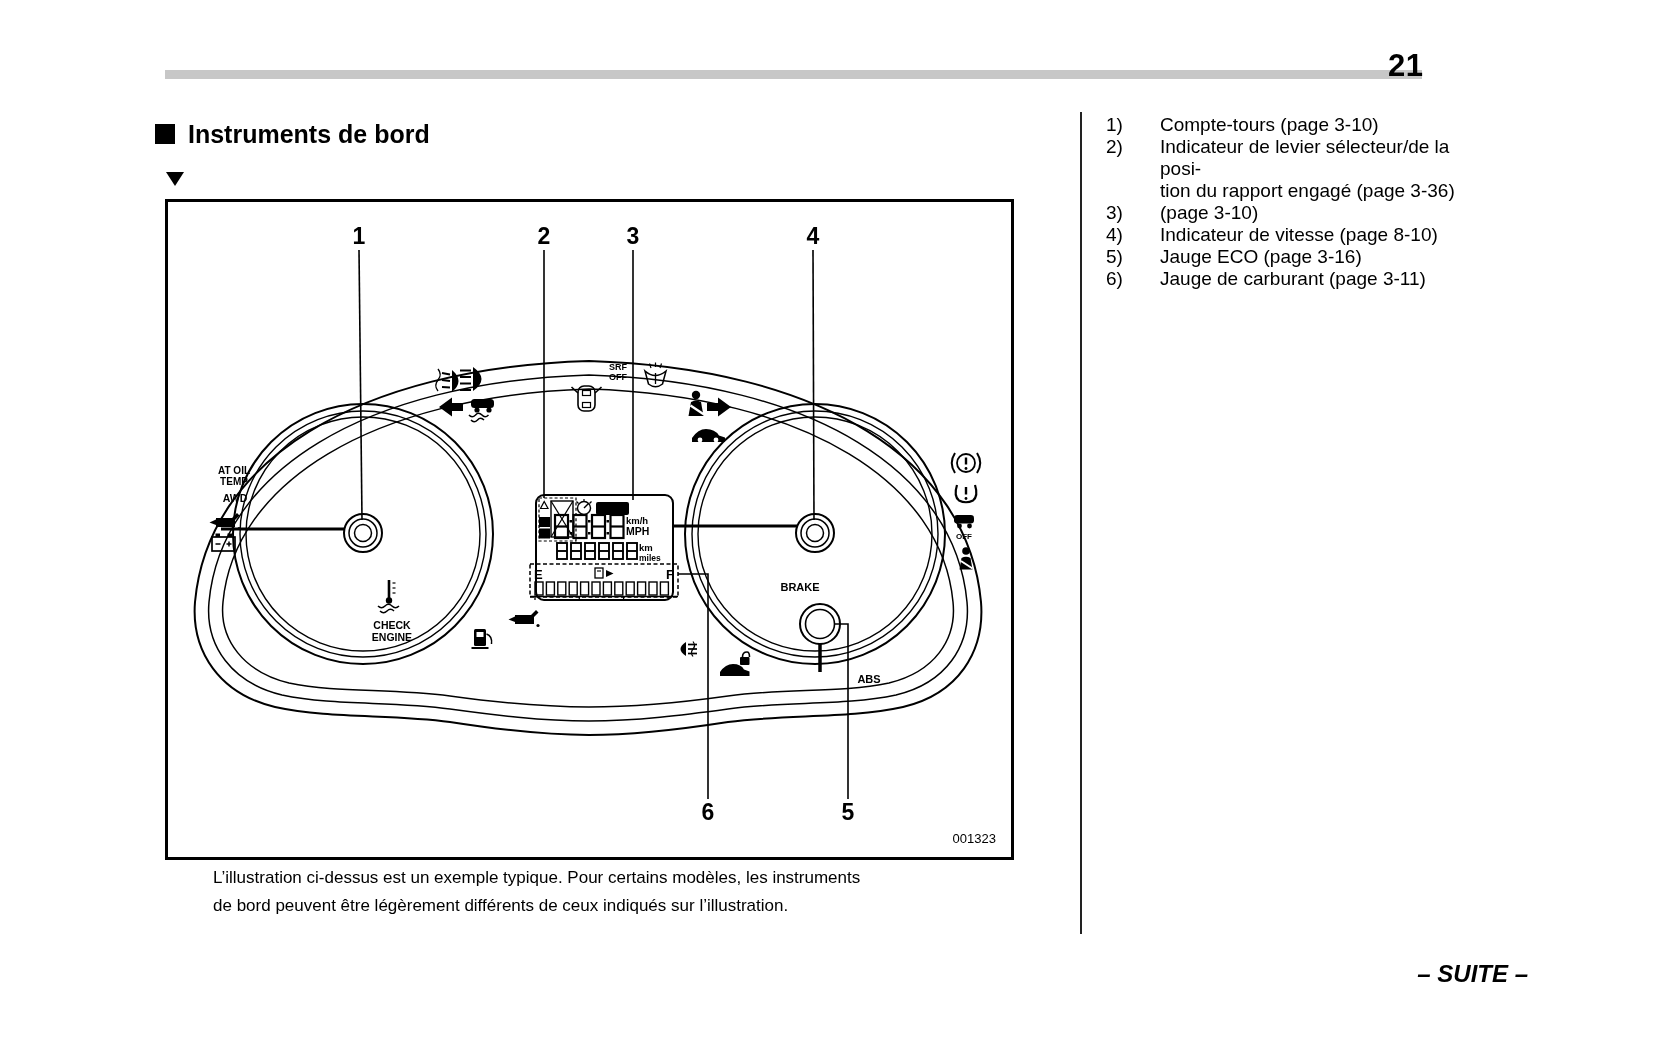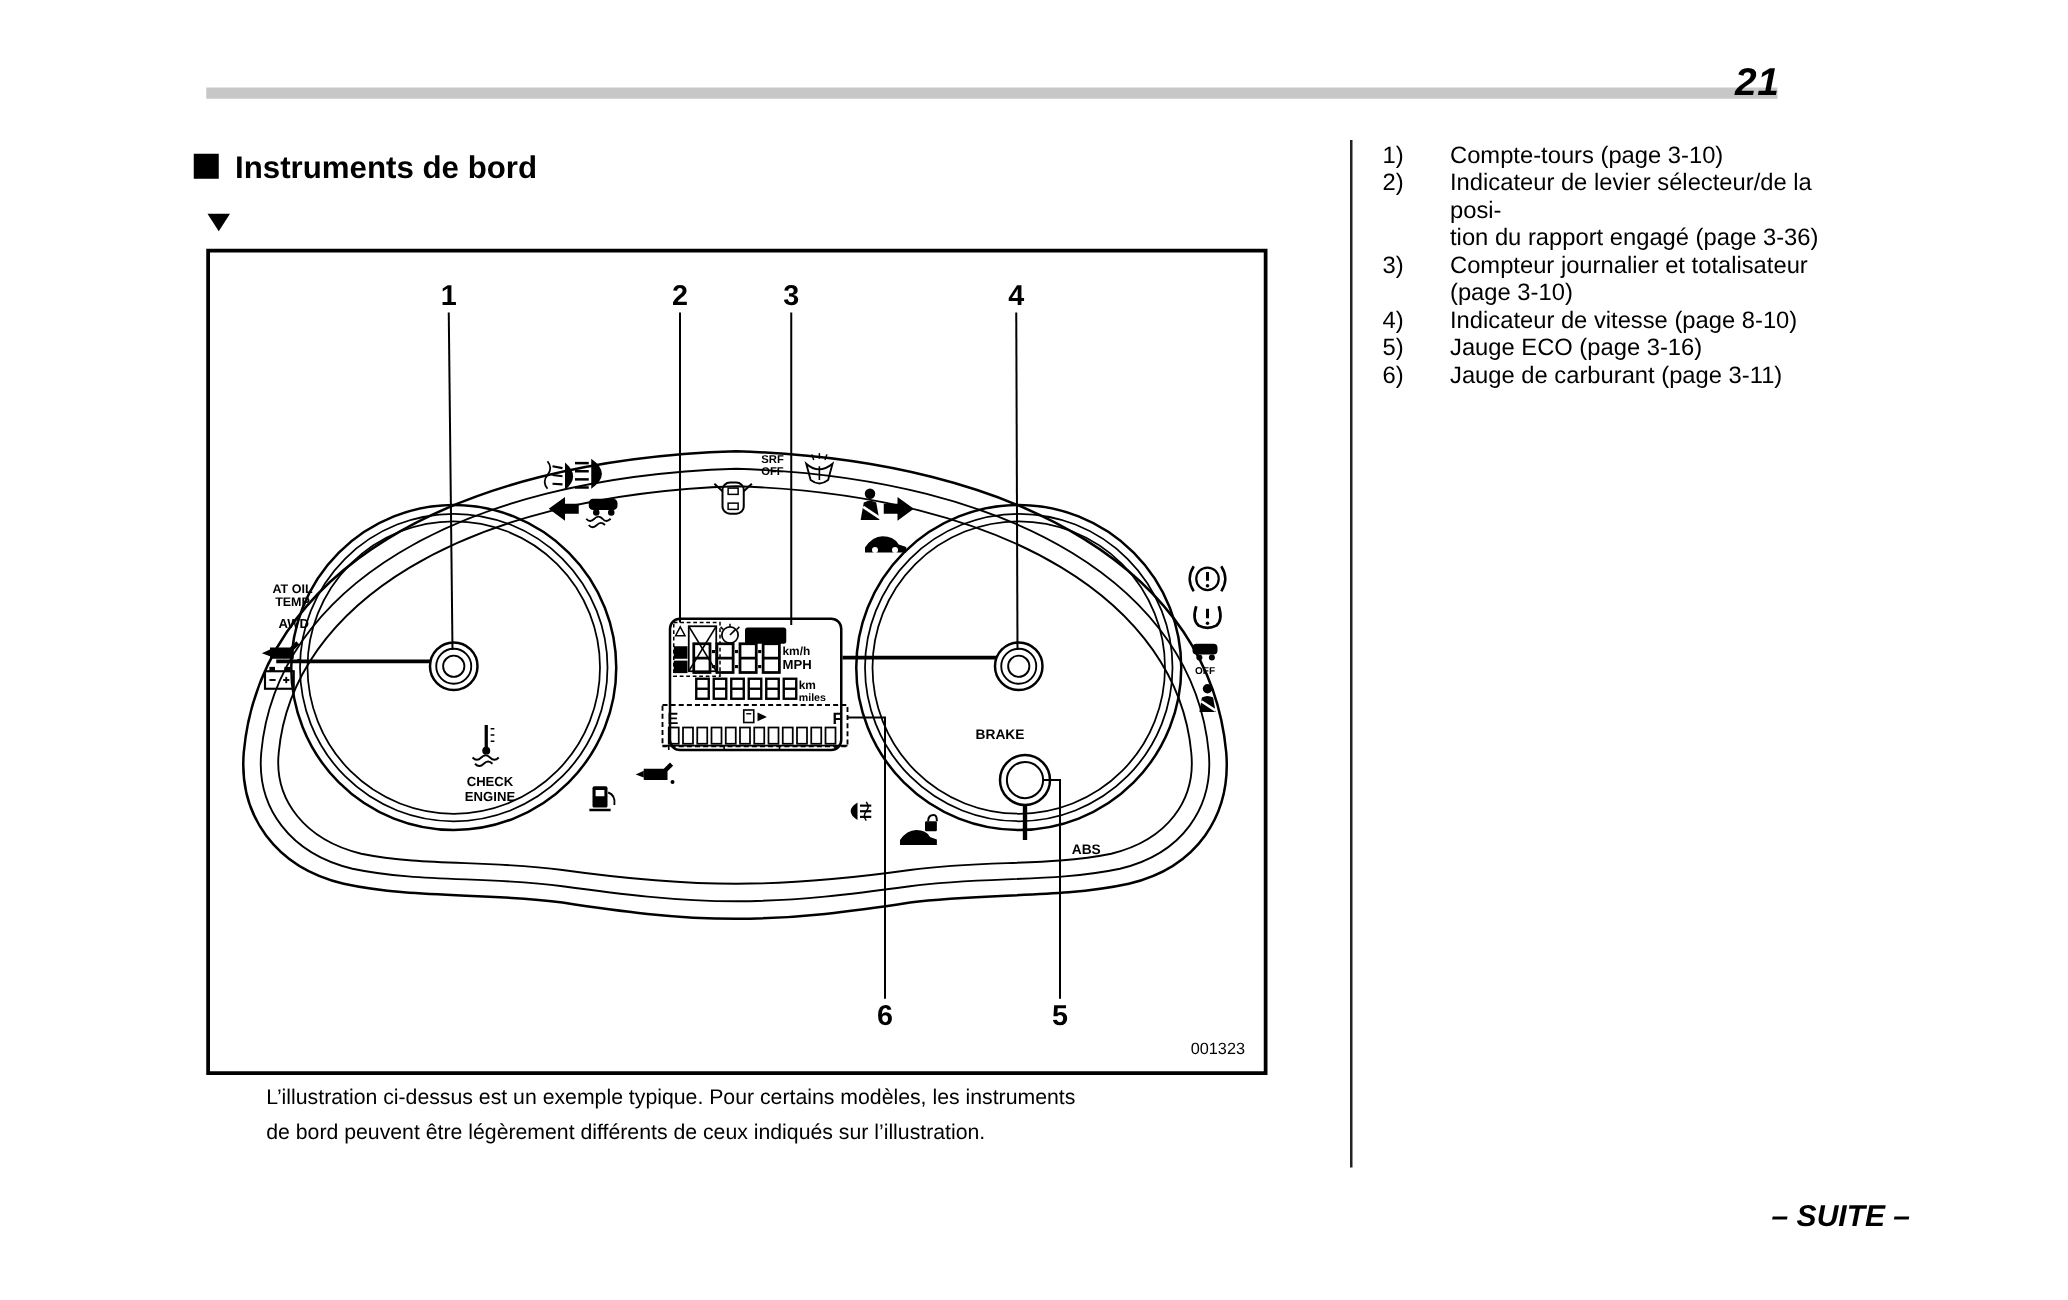--- a/index.html
+++ b/index.html
@@ -1,19 +1,19 @@
 <!DOCTYPE html>
 <html><head>
 <meta charset="utf-8">
 <style>
   html,body{margin:0;padding:0;background:#fff;}
   .page{position:relative;width:1654px;height:1040px;background:#fff;overflow:hidden;
         font-family:"Liberation Sans",sans-serif;color:#000;}
   .top-rule{position:absolute;left:165px;top:70px;width:1257px;height:9px;background:#c7c7c7;}
-  .page-number{position:absolute;left:1388px;top:48px;font-size:31px;font-weight:bold;letter-spacing:0.5px;font-style:italic;}
+  .page-number{position:absolute;left:1388px;top:48px;font-size:31px;font-weight:bold;letter-spacing:0.5px;}
   .heading{position:absolute;left:155px;top:120px;font-size:25px;font-weight:bold;white-space:nowrap;}
   .sq{display:inline-block;width:20px;height:20px;background:#000;margin-right:13px;vertical-align:-1px;}
   .subheading{position:absolute;left:166px;top:168px;font-size:20px;font-weight:bold;white-space:nowrap;}
   .tri{display:inline-block;width:0;height:0;border-left:9px solid transparent;border-right:9px solid transparent;
        border-top:14px solid #000;margin-right:15px;}
   .figure-box{position:absolute;left:165px;top:199px;width:843px;height:655px;border:3px solid #000;background:#fff;}
   .figure-box svg{display:block;width:843px;height:655px;}
   .caption{position:absolute;left:165px;top:864px;width:880px;font-size:17px;line-height:28px;margin-left:48px;}
   .divider{position:absolute;left:1080px;top:112px;width:2px;height:822px;background:#222;}
   .ref-list{position:absolute;left:1106px;top:114px;width:370px;list-style:none;margin:0;padding:0;
@@ -366,21 +366,20 @@
     <li>
       <span class="num">2)</span>
       <span class="txt">
           <div>Indicateur de levier sélecteur/de la posi-</div>
           <div>tion du rapport engagé (page 3-36)</div>
         </span>
     </li>
     <li>
       <span class="num">3)</span>
       <span class="txt">
-          <div>Compteur journalier et totalisateur</div>
           <div>(page 3-10)</div>
         </span>
     </li>
     <li>
       <span class="num">4)</span>
       <span class="txt">
           <div>Indicateur de vitesse (page 8-10)</div>
           <div></div>
         </span>
     </li>

